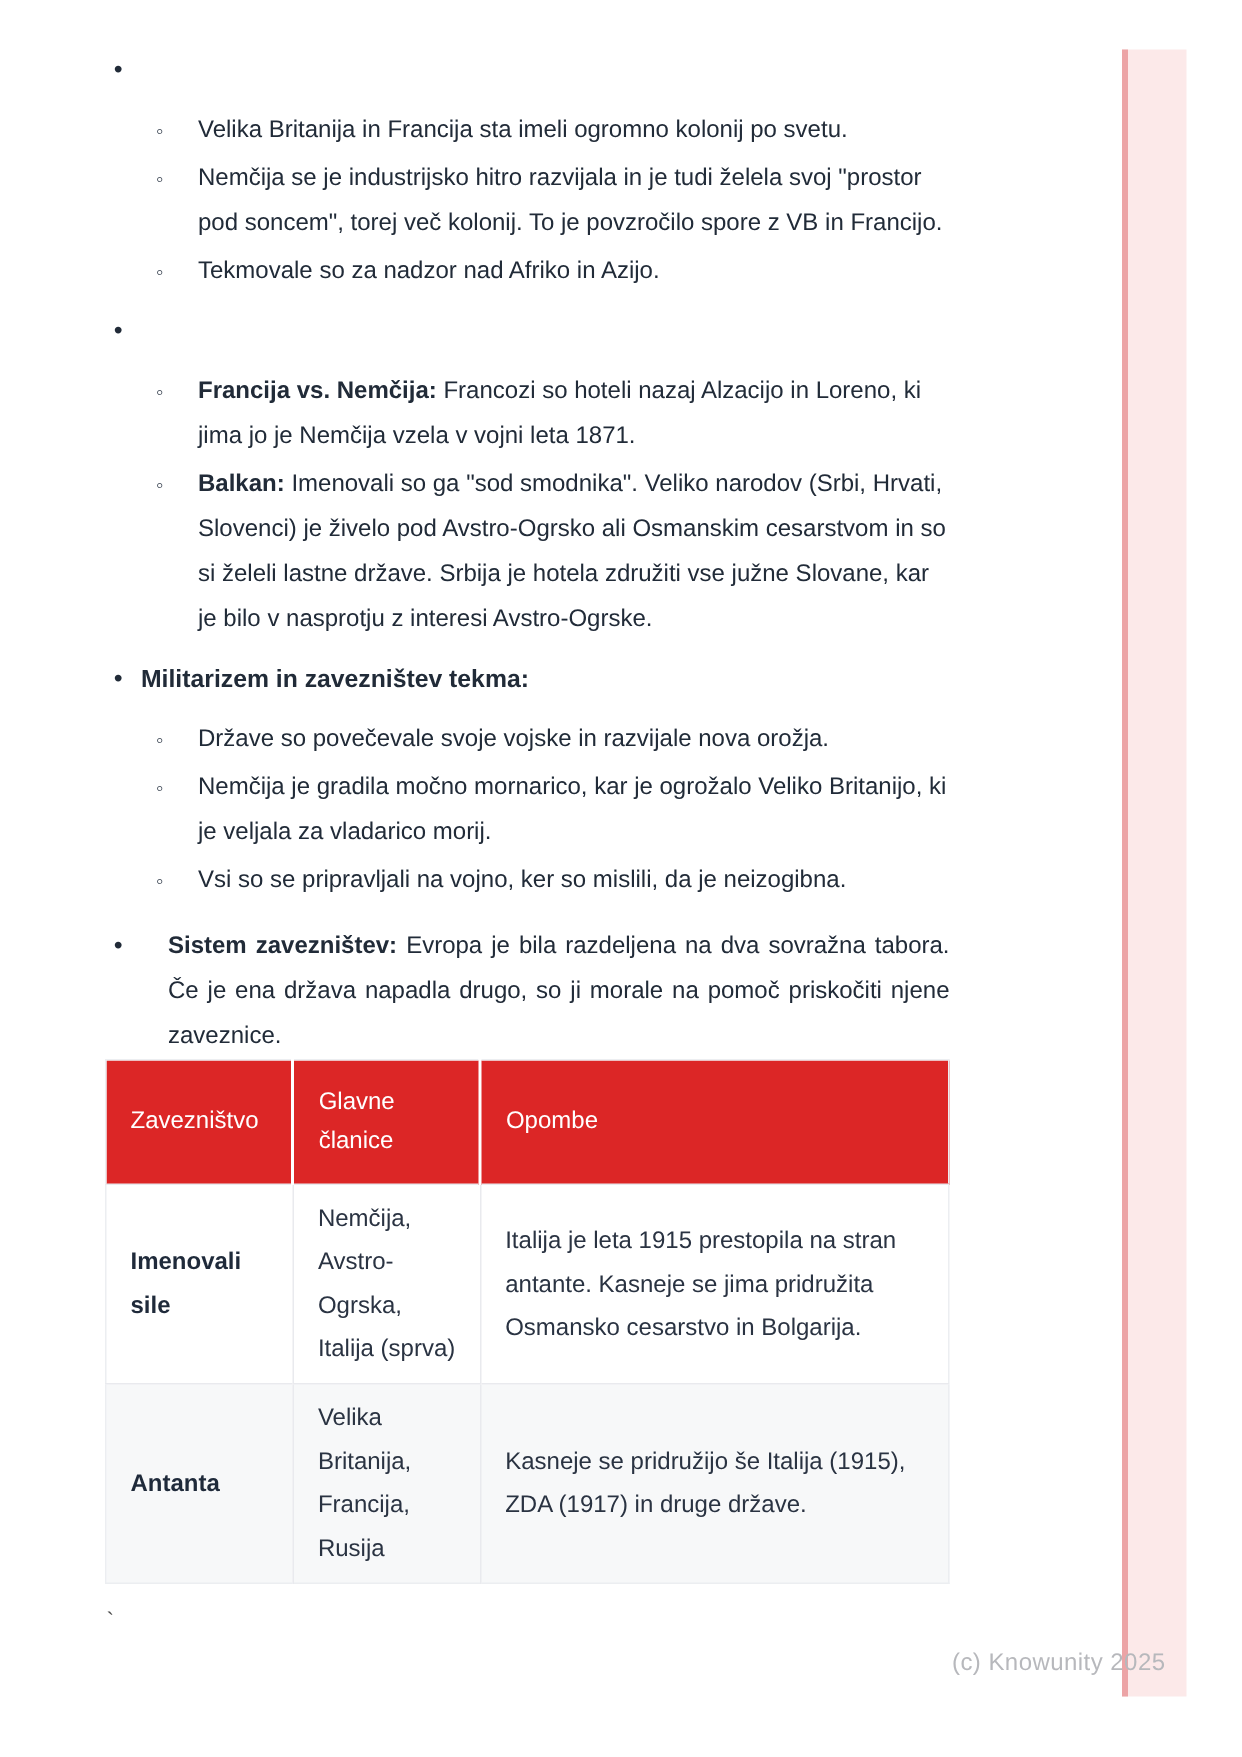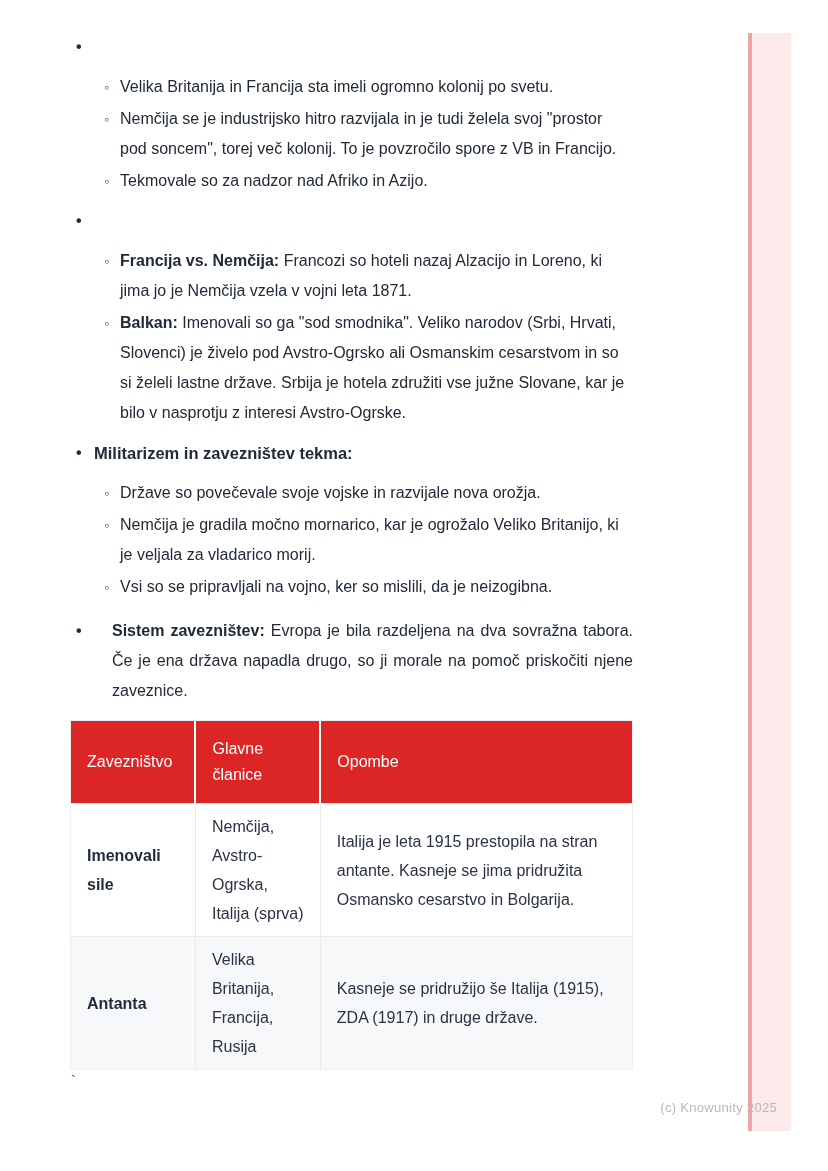--- a/index.html
+++ b/index.html
@@ -47,36 +47,35 @@
     margin-bottom: 2px;
     font-size: 16px;
     line-height: 30px;
   }
   .sub-item .bullet {
     width: 16px; flex: none;
     font-size: 14px;
     line-height: 30px;
     color: #3a4452;
   }
-  .sub-item .sub-text { flex: 1; }
+  .sub-item .sub-text { flex: 1; margin-left: 12px; }
 
   .para-item {
     display: flex;
     margin-left: 6px;
     font-size: 16px;
     line-height: 30px;
   }
   .para-item .bullet { width: 18px; flex: none; font-size: 16px; font-weight: bold; }
   .para-item .para-text { flex: 1; text-align: justify; margin-left: 18px; }
 
   .lead { font-weight: bold; }
 
   table.alliance-table {
     border-collapse: collapse;
-    margin-top: 14px;
     width: 563px;
     font-size: 16px;
     border: 1px solid #eceef1;
     background: #ffffff;
   }
   .alliance-table th {
     background: #dc2626;
     color: #ffffff;
     font-weight: 500;
     text-align: left;
@@ -100,21 +99,21 @@
     position: absolute;
     left: 71px; top: 1072px;
     font-size: 15px;
     color: #4a4a4a;
     z-index: 2;
   }
 
   .footer {
     position: absolute;
     top: 1100px; right: 51px;
-    font-size: 13px;
+    font-size: 16px;
     letter-spacing: 0.3px;
     color: #b7b8bc;
     z-index: 3;
   }
 </style>
 </head>
 <body>
 
 <div class="edge-stripe"></div>
 

